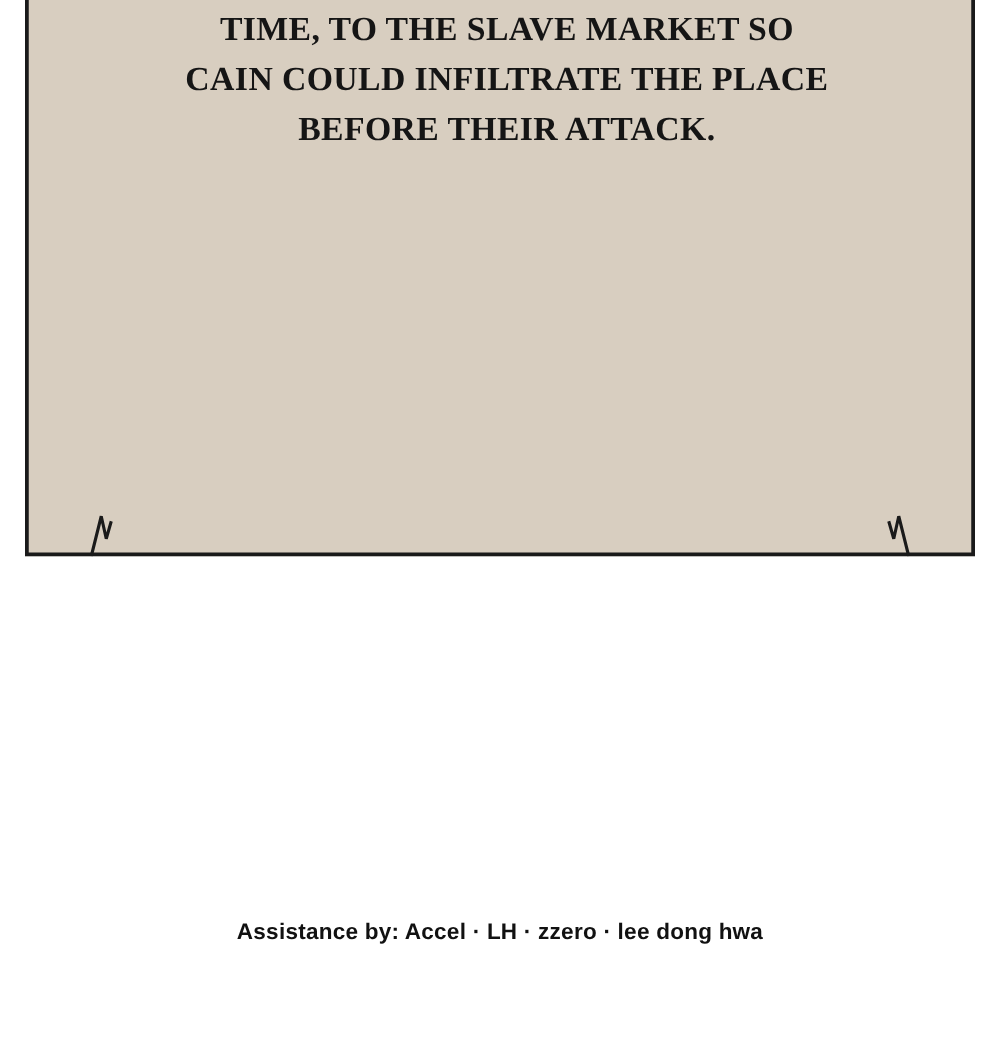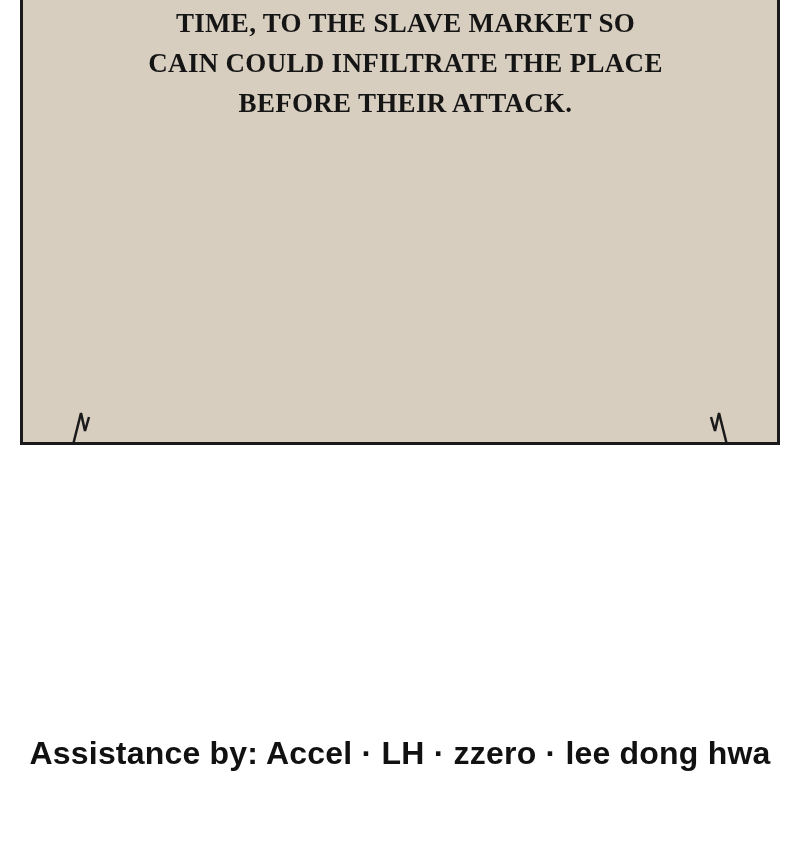--- a/index.html
+++ b/index.html
@@ -63,21 +63,21 @@
   .notch-right { right: 48px; }
 
   
   .credits {
     position: absolute;
     left: 0;
     right: 0;
     top: 735px;
     text-align: center;
     font-family: "Liberation Sans", sans-serif;
-    font-size: 32px;
+    font-size: 18px;
     font-weight: bold;
     color: #111111;
     letter-spacing: 0.2px;
   }
 </style>
 </head>
 <body>
 
 <div class="panel">
 

